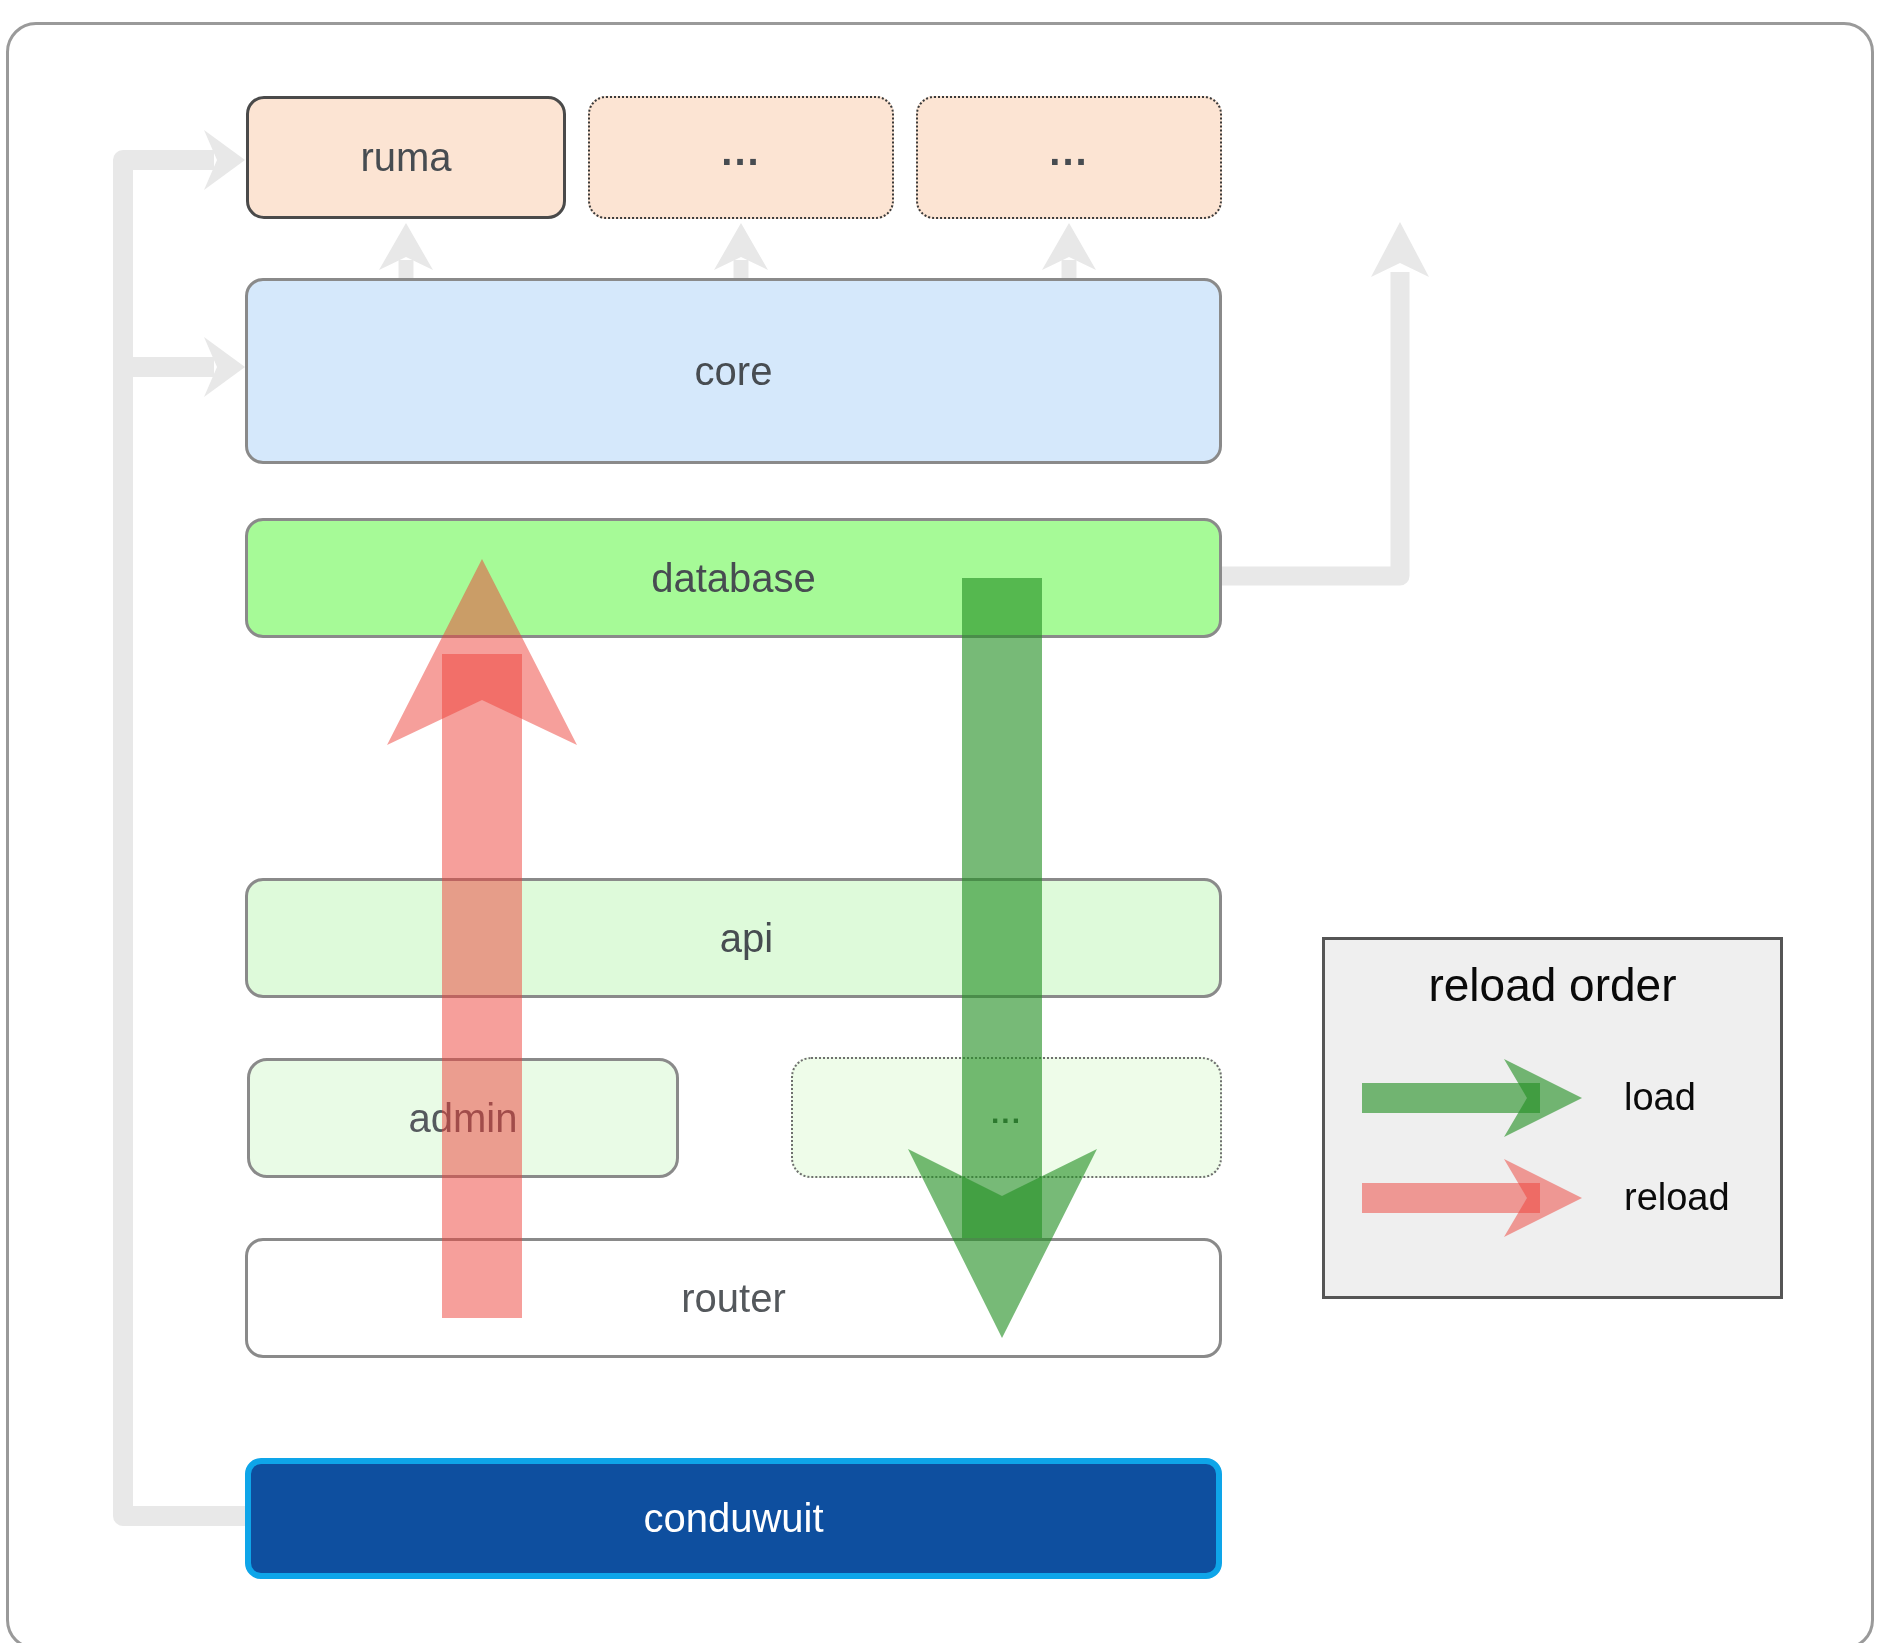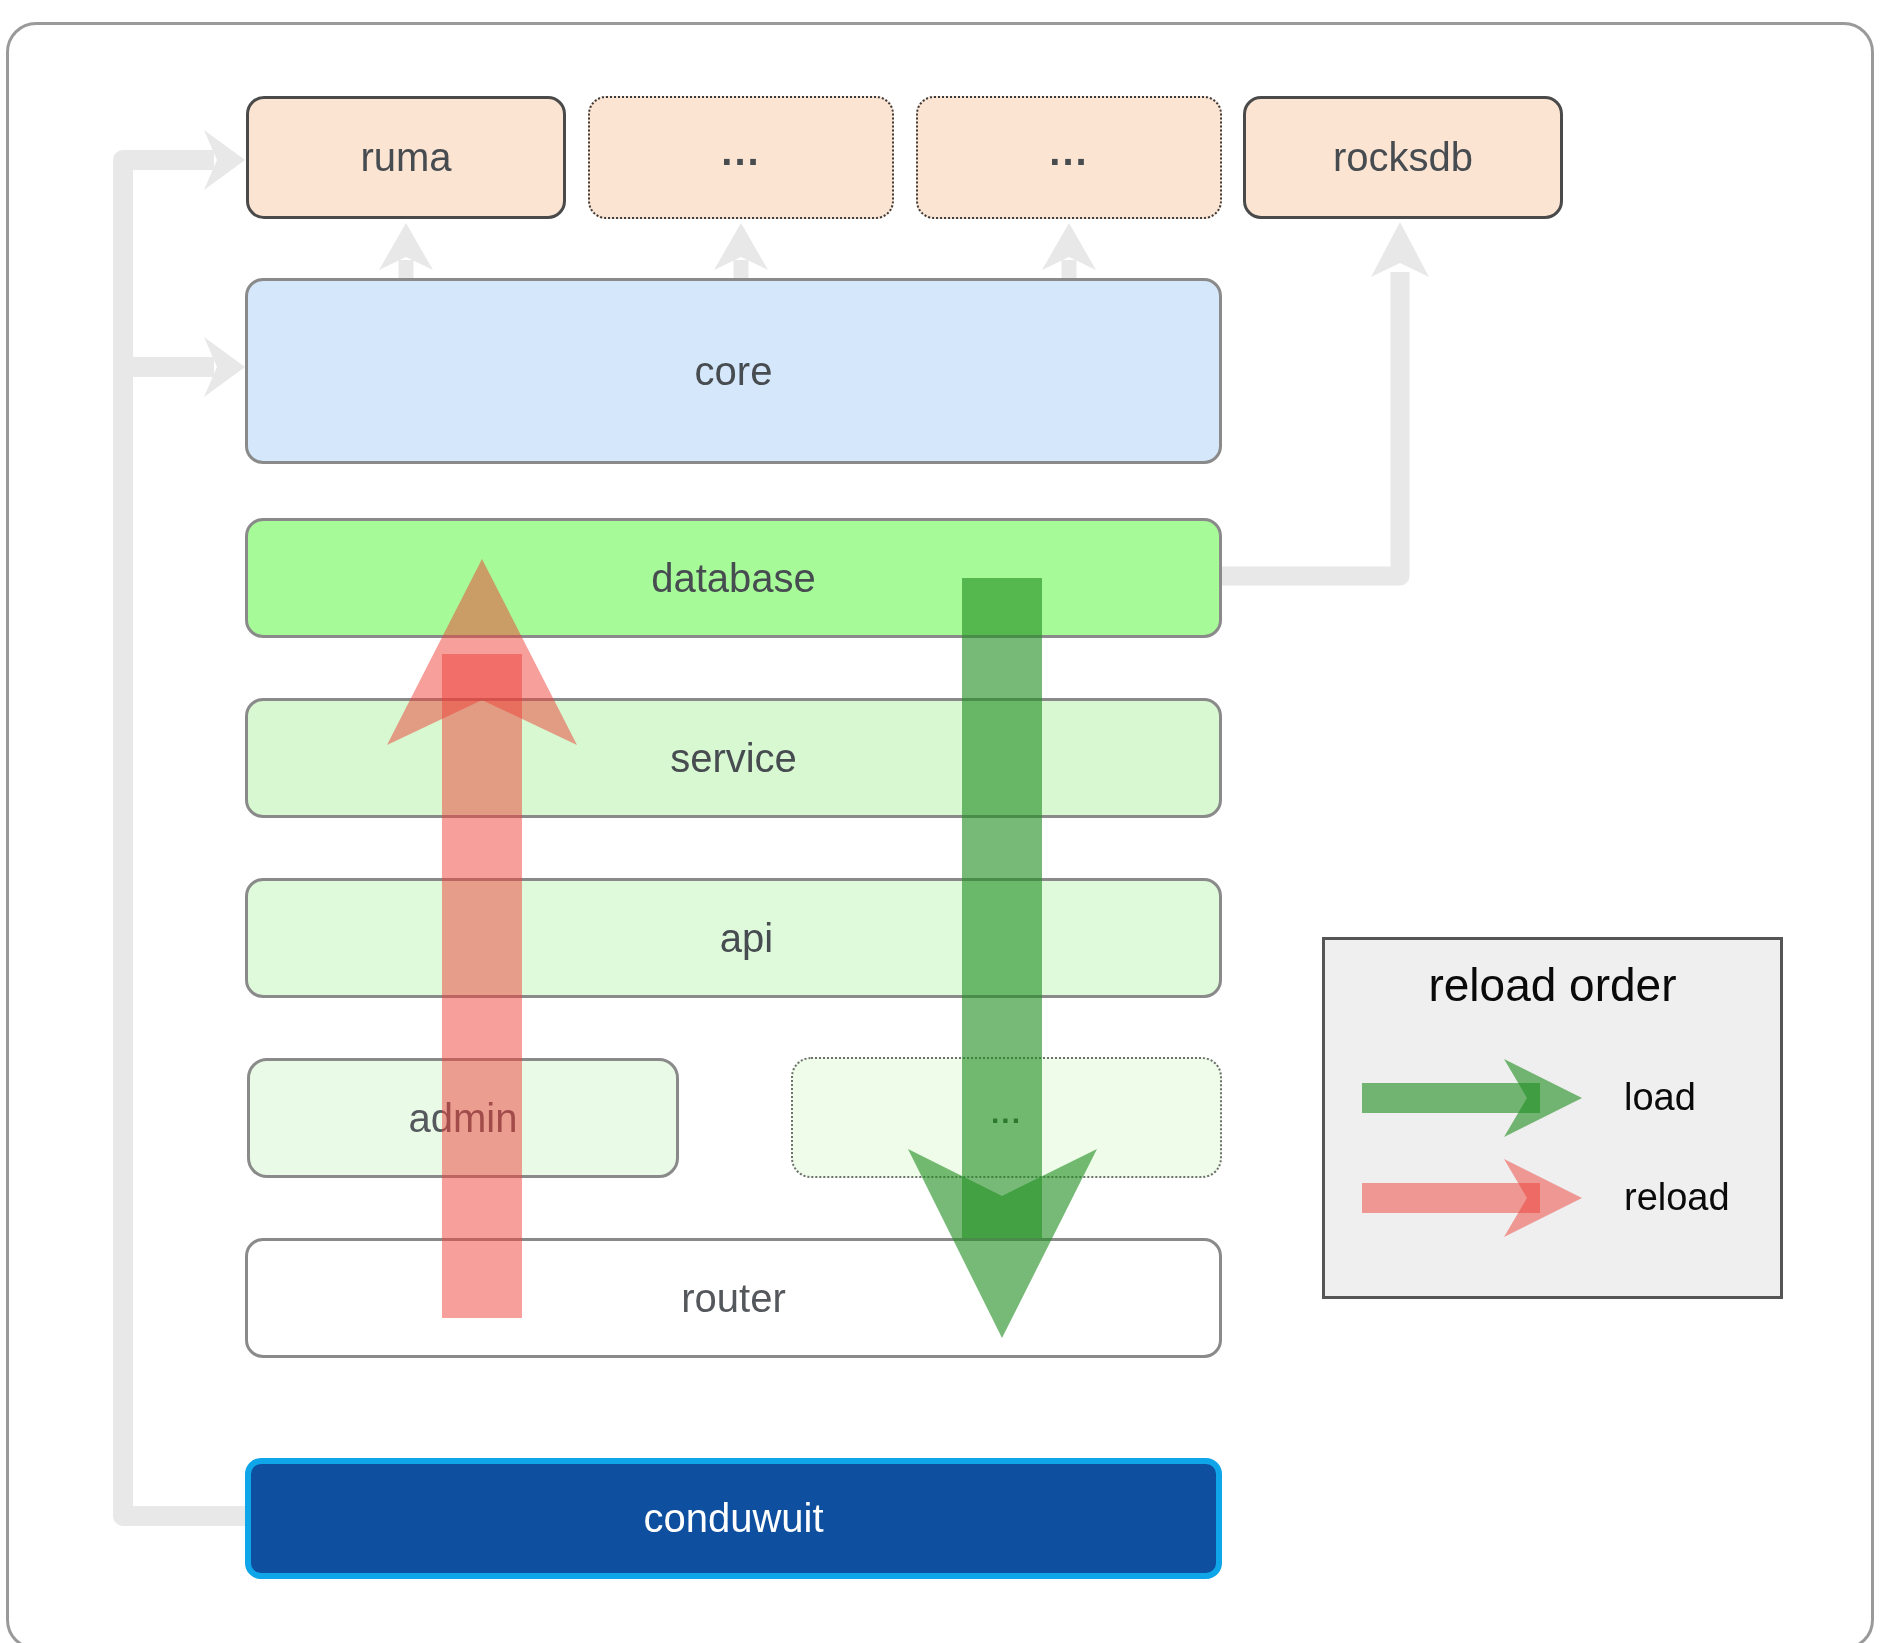--- a/index.html
+++ b/index.html
@@ -108,35 +108,29 @@
 
   <div class="box solid-dark" style="left: 246px; top: 80px; width: 320px; height: 123px; background-color: rgb(252, 228, 211);">
     <span class="lbl">ruma</span>
   </div>
   <div class="box dotted-dark" style="left: 588px; top: 80px; width: 306px; height: 123px; background-color: rgb(252, 228, 211);">
     <span class="lbl dots-big">...</span>
   </div>
   <div class="box dotted-dark" style="left: 916px; top: 80px; width: 306px; height: 123px; background-color: rgb(252, 228, 211);">
     <span class="lbl dots-big">...</span>
   </div>
-  <div class="box solid-dark" style="left: 1243px; top: 80px; width: 320px; height: 123px; background-color: rgb(252, 228, 211);">
-    <span class="lbl">rocksdb</span>
-  </div>
 
   <div class="box solid-gray" style="left: 245px; top: 262px; width: 977px; height: 186px; background-color: rgb(213, 232, 251);">
     <span class="lbl">core</span>
   </div>
 
   <div class="box solid-gray" style="left: 245px; top: 502px; width: 977px; height: 120px; background-color: rgb(166, 250, 151);">
     <span class="lbl">database</span>
   </div>
 
-  <div class="box solid-gray" style="left: 245px; top: 682px; width: 977px; height: 120px; background-color: rgb(215, 248, 209);">
-    <span class="lbl">service</span>
-  </div>
 
   <div class="box solid-gray" style="left: 245px; top: 862px; width: 977px; height: 120px; background-color: rgb(222, 250, 218); padding-left: 26px;">
     <span class="lbl">api</span>
   </div>
 
   <div class="box solid-gray" style="left: 247px; top: 1042px; width: 432px; height: 120px; border-radius: 20px; background-color: rgb(233, 251, 230); align-items: center;">
     <span class="lbl" style="color:#55595d;">admin</span>
   </div>
   <div class="box dotted-gray" style="left: 791px; top: 1041px; width: 431px; height: 121px; border-radius: 20px; background-color: rgb(238, 252, 233);">
     <span class="lbl dots-small">...</span>

